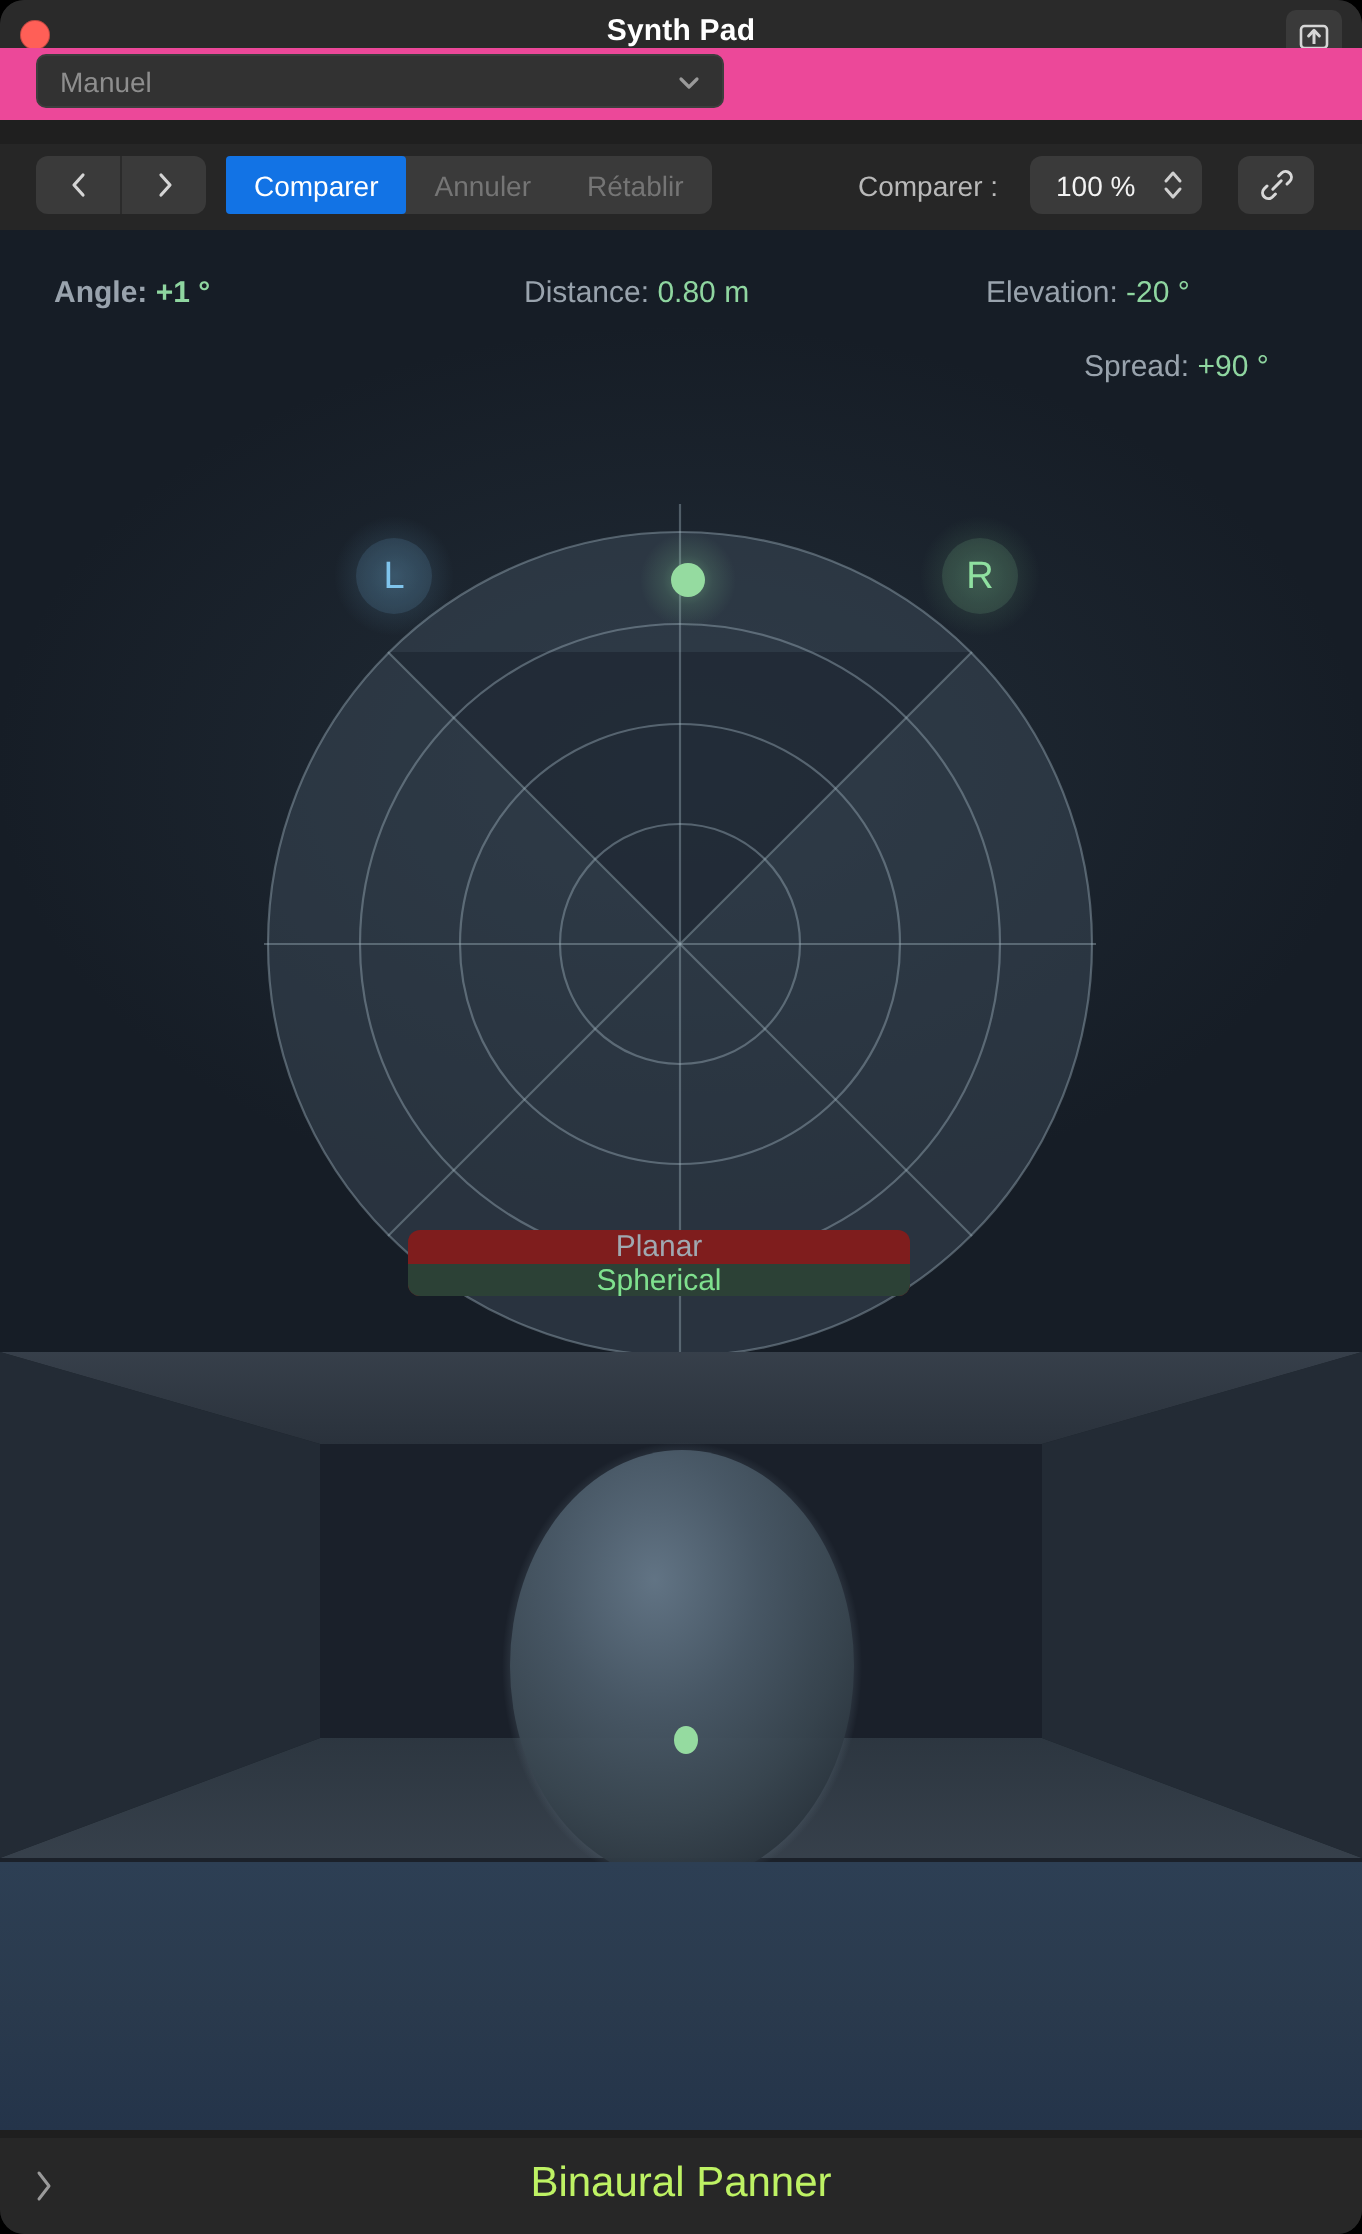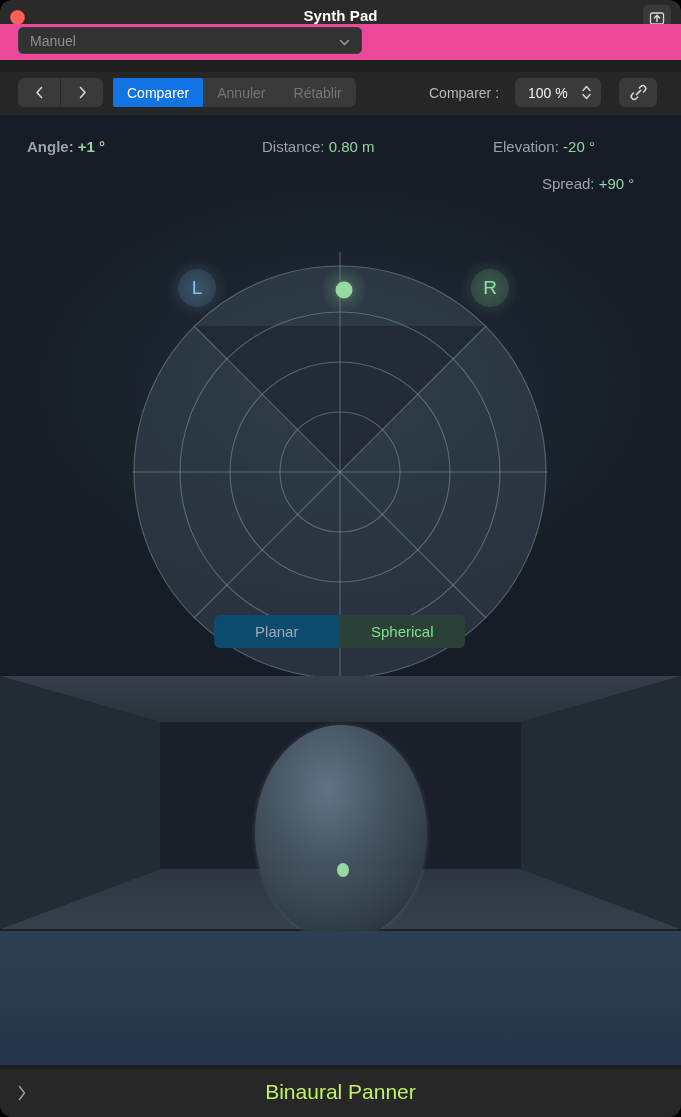--- a/index.html
+++ b/index.html
@@ -124,24 +124,24 @@
   .readout .val { color: #8fd6a0; }
 
   .r-angle     { left: 27px;  top: 23px; font-weight: bold; }
   .r-distance  { left: 262px; top: 23px; }
   .r-elevation { left: 493px; top: 23px; }
   .r-spread    { left: 510px; top: 60px; margin-left: 32px; }
 
   .radar { position: absolute; left: 120px; top: 137px; width: 440px; height: 440px; }
 
   .mode-switch {
-    position: absolute; left: 214px; top: 500px;
+    position: absolute; left: 204px; top: 500px;
     width: 251px; height: 33px;
-    background: #0c4a6e; border-radius: 6px;
-    display: flex; overflow: hidden;
+    background: #7f1d1d; border-radius: 6px;
+    display: flex; overflow: hidden; flex-direction: column;
   }
   .mode-btn {
     flex: 1; display: flex; align-items: center; justify-content: center;
     font-size: 15px; color: #a0a8b0;
   }
   .mode-btn.active { background: #2c4136; color: #7fe08e; }
 
   
   .room {
     position: absolute; left: 0; top: 676px;

